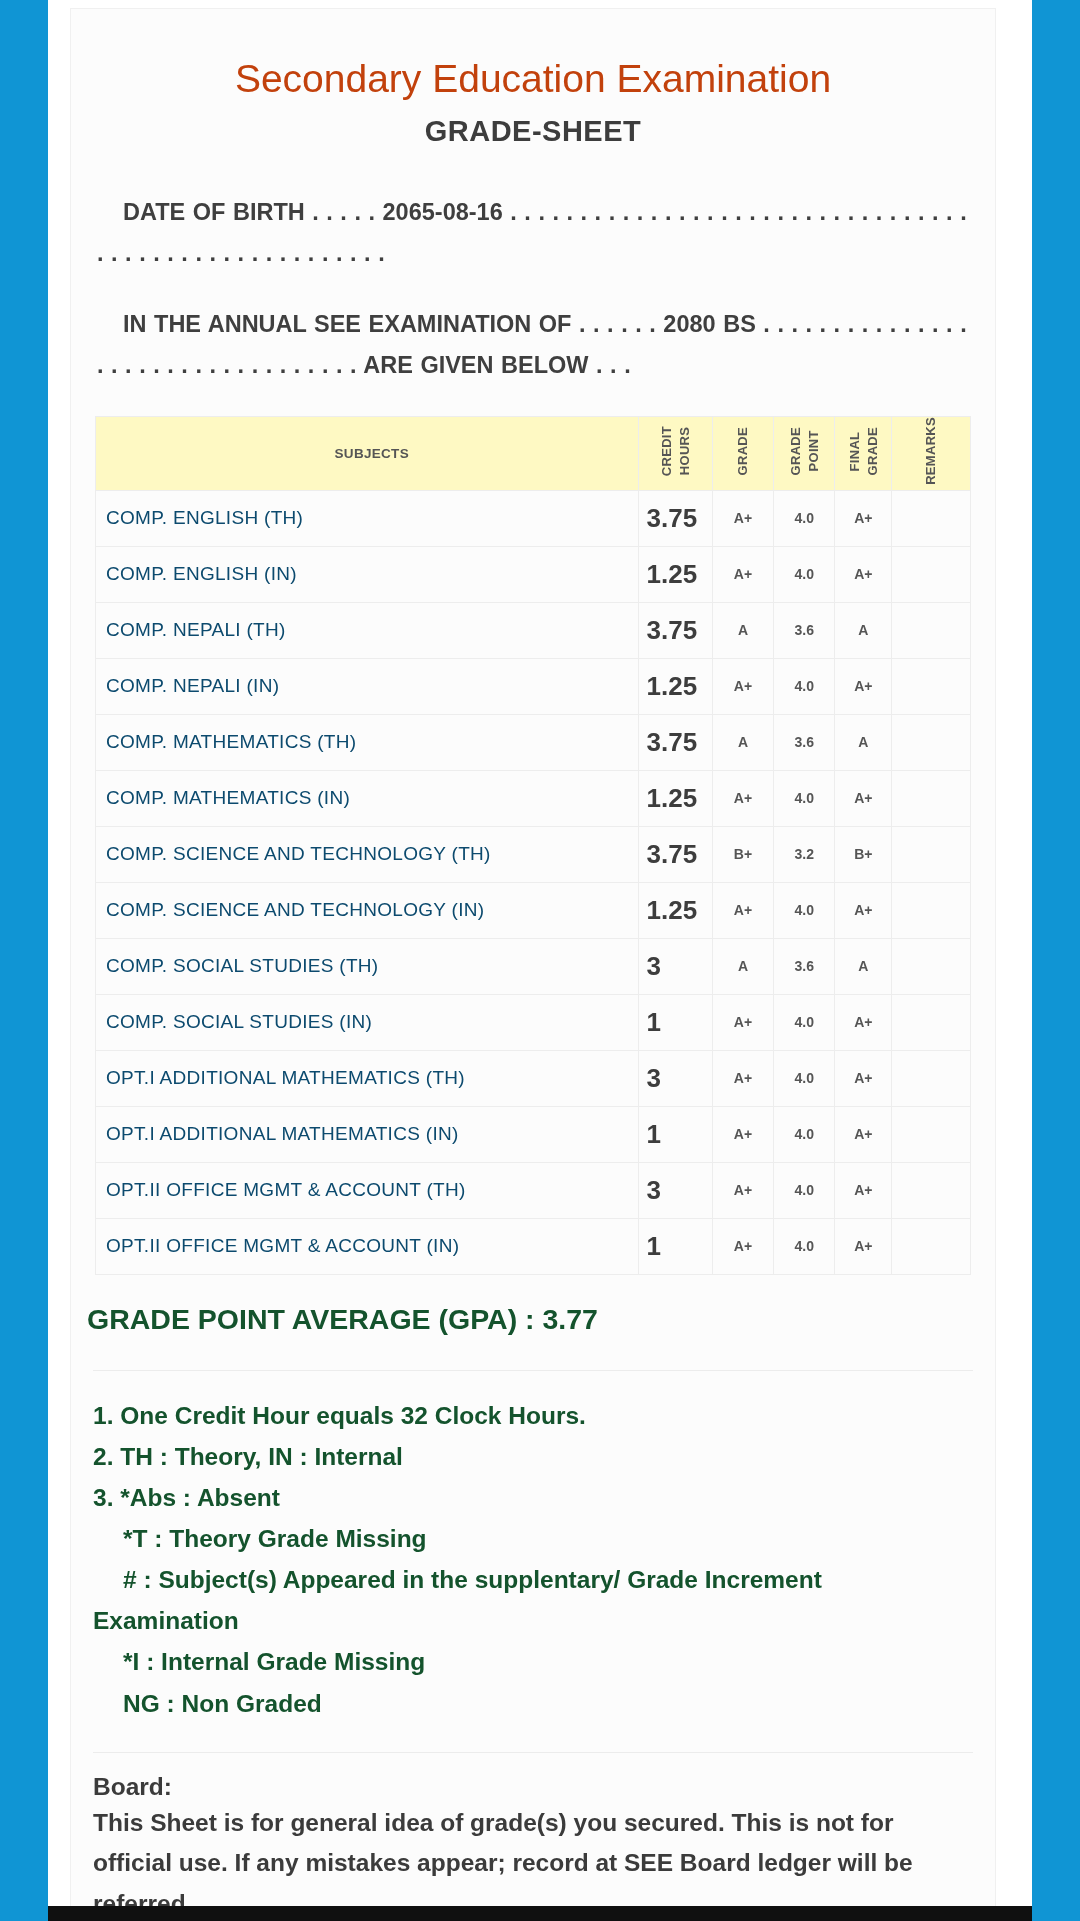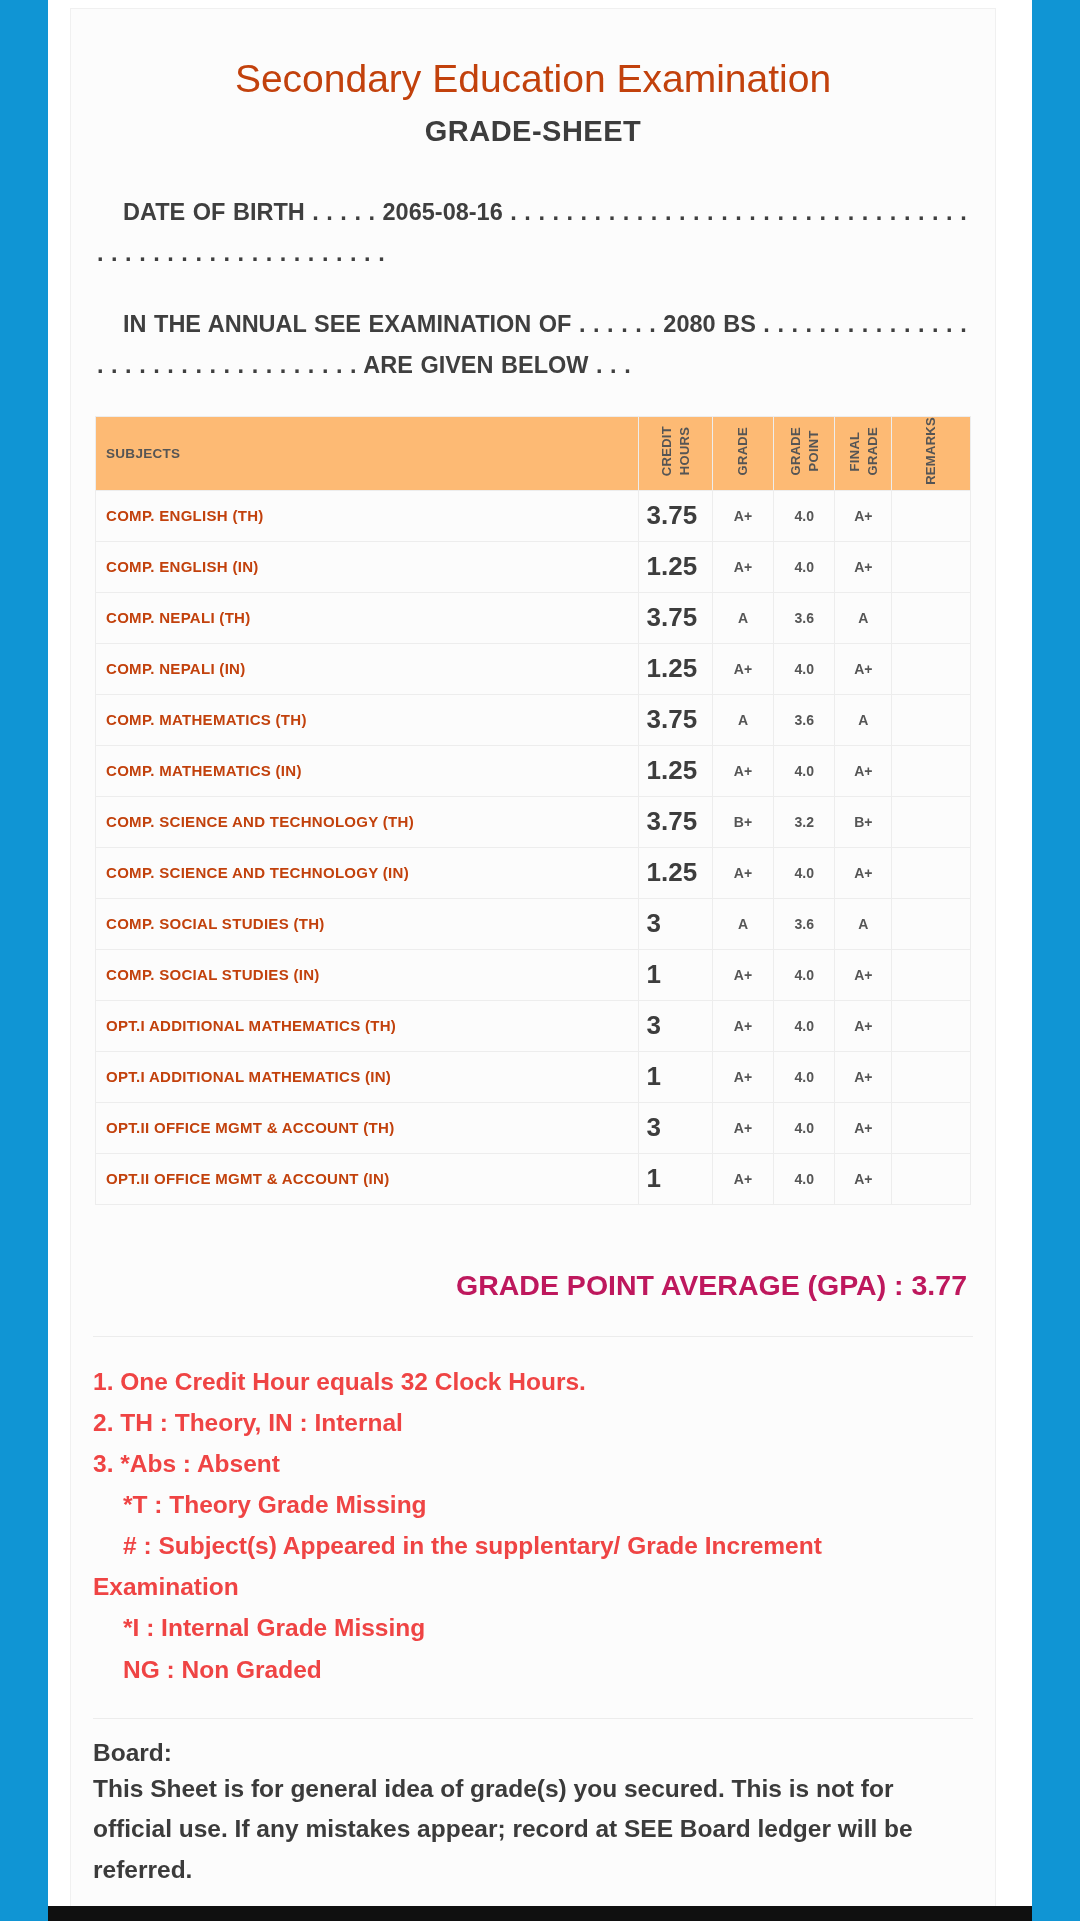--- a/index.html
+++ b/index.html
@@ -49,21 +49,21 @@
     word-spacing:1px;
   }
 
   table.grades {
     width:calc(100% - 16px);
     margin:14px 8px 0 8px;
     border-collapse:collapse;
     table-layout:fixed;
   }
   .grades th, .grades td { border:1px solid #ededed; }
-  .grades thead th { height:74px; vertical-align:middle; background:#fdba74; }
+  .grades thead th { height:74px; vertical-align:middle; background:#fef9c3;text-align:center; }
   th.subjects {
     text-align:left;
     padding-left:10px;
     font-size:13.5px;
     font-weight:700;
     color:#555;
     letter-spacing:0.3px;
   }
   th.vert { text-align:center; }
   .rot {
@@ -71,57 +71,56 @@
     writing-mode:vertical-rl;
     transform:rotate(180deg);
     white-space:pre-line;
     font-size:13px;
     font-weight:700;
     color:#555;
     line-height:1.35;
     letter-spacing:0.3px;
   }
   td.td-subject {
-    font-size:15px;
-    font-weight:700;
-    color:#c2410c;
+    font-size:19px;
+    font-weight:400;
+    color:#0c4a6e;
     padding:16.5px 10px;
     letter-spacing:0.3px;
   }
   td.td-credit {
     font-size:26px;
     font-weight:700;
     color:#3d3d3d;
     padding-left:8px;
     text-align:left;
   }
   td.td-grade {
     font-size:14px;
     font-weight:700;
     color:#555;
     text-align:center;
   }
   td.td-remarks { }
 
   .gpa-line {
-    text-align:right;
     font-size:28.5px;
     font-weight:700;
-    color:#be185d;
-    margin:64px 12px 0 0;
+    color:#14532d;
+    margin:28px 12px 0 0;
     padding-bottom:26px;
   }
 
   .notes-section {
     border-top:1px solid #ececec;
     margin:8px 6px 0 6px;
     padding-top:24px;
     font-size:24.5px;
     font-weight:700;
-    color:#ef4444;
+    color:#14532d;
   }
   .note-line { line-height:1.68; }
   .note-line.indent { padding-left:30px; }
   .note-line.hanging { padding-left:0; text-indent:30px; }
 
   .note-footer {
     border-top:1px solid #ececec;
     margin:28px 6px 0 6px;
     padding-top:20px;
     font-size:24.5px;

